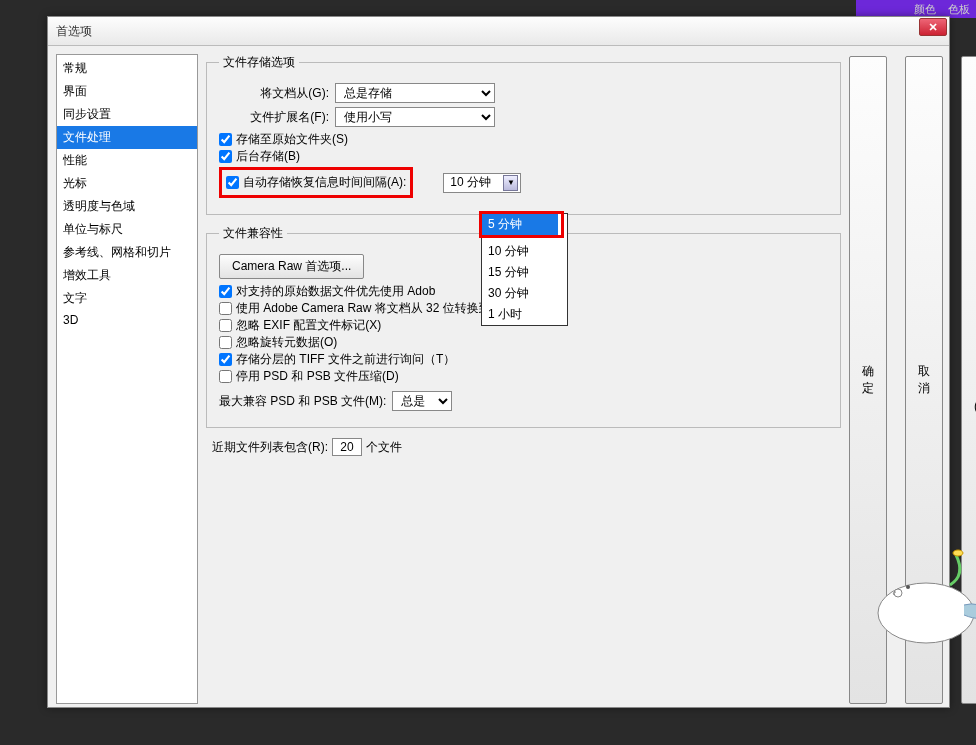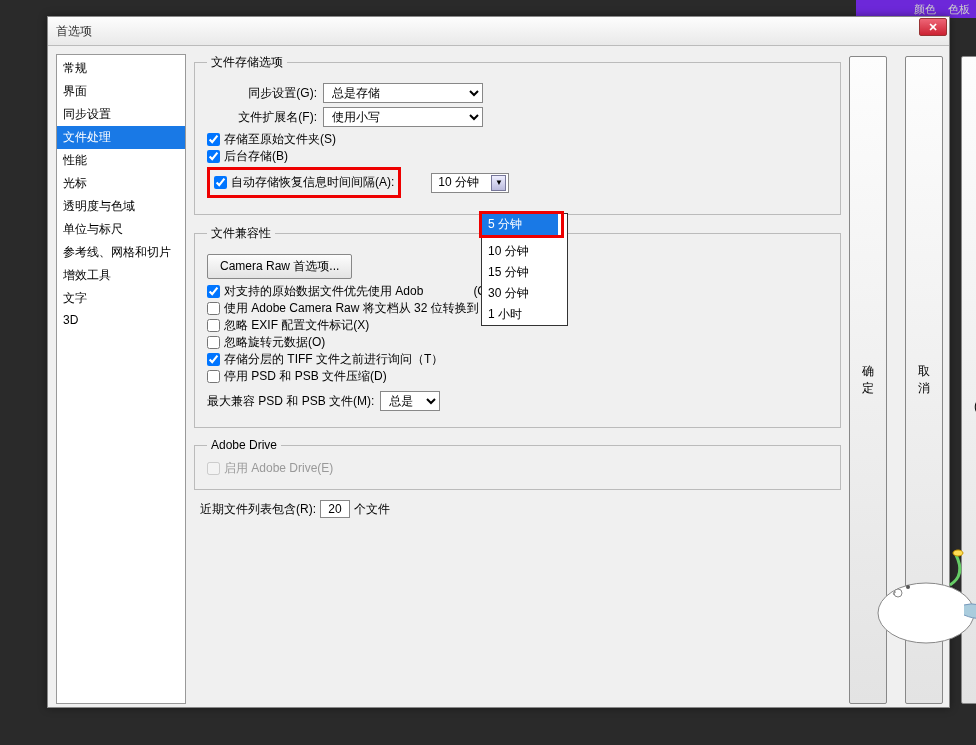--- a/index.html
+++ b/index.html
@@ -4,21 +4,21 @@
 <style>
 * { margin: 0; padding: 0; box-sizing: border-box; font-family: "Microsoft YaHei", SimSun, sans-serif; font-size: 12px; }
 body { background: #2a2a2a; width: 976px; height: 745px; position: relative; overflow: hidden; }
 .dark-header { position: absolute; top: 0; right: 0; width: 120px; height: 18px; background: #6d28d9; display: flex; justify-content: flex-end; }
 .dark-header span { color: #ccc; padding: 2px 6px; font-size: 11px; }
 .dialog { position: absolute; left: 47px; top: 16px; width: 903px; height: 692px; background: #f0f0f0; border: 1px solid #888; box-shadow: 0 0 8px rgba(0,0,0,0.4); }
 .titlebar { height: 24px; background: linear-gradient(#fdfdfd,#e9e9e9); border-bottom: 1px solid #bbb; display: flex; align-items: center; padding: 14px 4px; position: relative; }
 .titlebar .title { font-size: 12px; color: #333; padding-left: 4px; }
 .close-btn { position: absolute; right: 2px; top: 1px; width: 28px; height: 18px; background: linear-gradient(#e67,#c23); border: 1px solid #933; border-radius: 2px; color: #fff; display: flex; align-items: center; justify-content: center; font-weight: bold; font-size: 11px; cursor: pointer; }
 .body { display: flex; height: calc(100% - 24px); padding: 8px; gap: 8px; }
-.sidebar { width: 130px; background: #fff; border: 1px solid #999; padding: 2px 0; }
+.sidebar { width: 142px; background: #fff; border: 1px solid #999; padding: 2px 0; }
 .side-item { padding: 3px 6px; cursor: pointer; white-space: nowrap; }
 .side-item.selected { background: #1979e6; color: #fff; }
 .main { flex: 1; display: flex; gap: 8px; }
 .settings { flex: 1; }
 fieldset { border: 1px solid #bbb; margin-bottom: 10px; padding: 8px 12px 12px; }
 legend { padding: 0 4px; color: #000000; }
 .form-row { display: flex; align-items: center; margin: 4px 0; gap: 6px; position: relative; }
 .label-r { width: 110px; text-align: right; }
 label.cb { display: flex; align-items: center; gap: 4px; cursor: pointer; }
 input[type=checkbox] { width: 13px; height: 13px; cursor: pointer; }
@@ -68,21 +68,21 @@
         <div class="side-item">文字</div>
         <div class="side-item">3D</div>
       </div>
 
     <div class="main">
       <div class="settings">
 
         <fieldset>
           <legend>文件存储选项</legend>
           <div class="form-row">
-            <span class="label-r">同步设置(G):</span>
+            <span class="label-r">将文档从(G):</span>
             <select>
               <option>总是存储</option>
             </select>
           </div>
           <div class="form-row">
             <span class="label-r">文件扩展名(F):</span>
             <select>
               <option>使用小写</option>
             </select>
           </div>
@@ -149,27 +149,20 @@
             <span>停用 PSD 和 PSB 文件压缩(D)</span>
           </label>
           <div class="form-row" style="margin-top:6px;">
             <span>最大兼容 PSD 和 PSB 文件(M):</span>
             <select class="xs">
               <option>总是</option>
             </select>
           </div>
         </fieldset>
 
-        <fieldset>
-          <legend>Adobe Drive</legend>
-          <label class="cb" style="color:#999;">
-            <input type="checkbox" disabled="" style="">
-            <span>启用 Adobe Drive(E)</span>
-          </label>
-        </fieldset>
 
         <div class="recent-row">
           <span>近期文件列表包含(R):</span>
           <input class="num" value="20" style="">
           <span>个文件</span>
         </div>
       </div>
 
       <div class="right-buttons">
         <button class="btn">确定</button>

